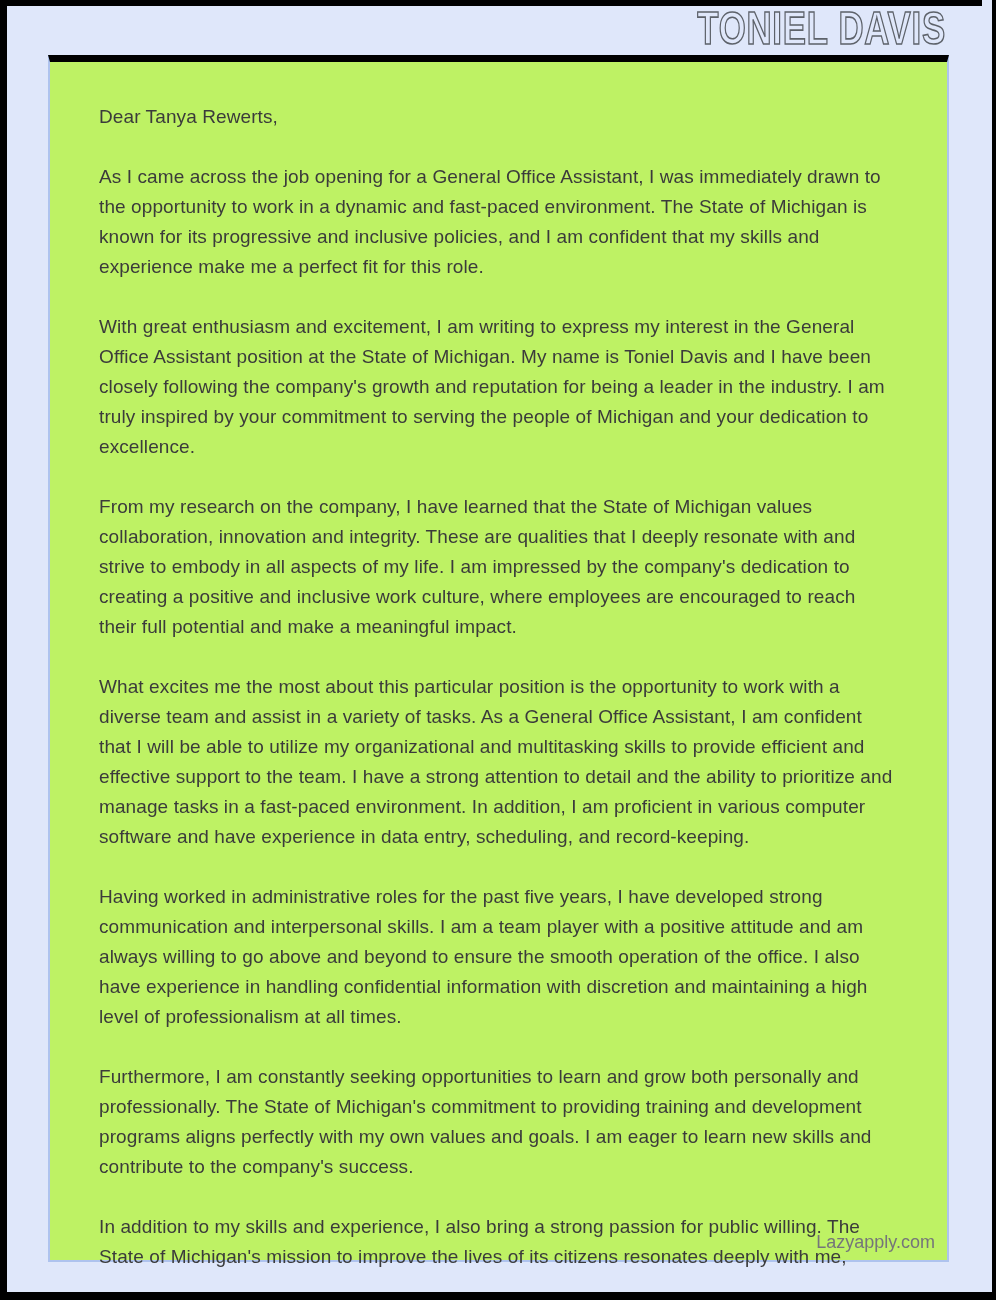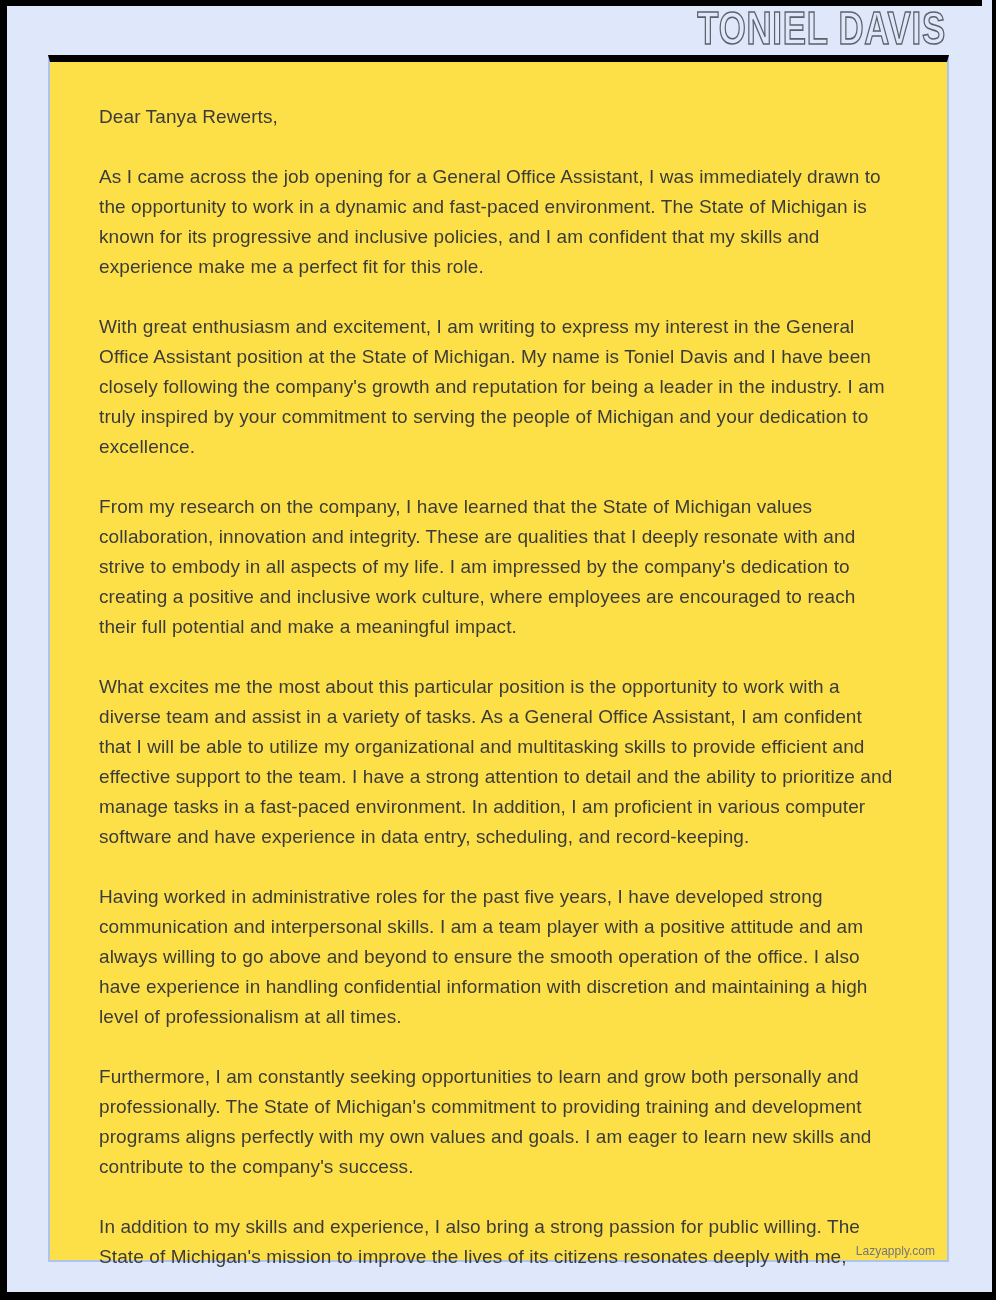--- a/index.html
+++ b/index.html
@@ -38,43 +38,43 @@
     white-space: nowrap;
   }
 
   .letter-page {
     position: absolute;
     left: 48px;
     top: 55px;
     width: 901px;
     height: 1207px;
     box-sizing: border-box;
-    background: #fde047;
+    background: #bef264;
     border: 2px solid var(--page-border, #aec3ee);
     border-top: 7px solid var(--top-bar, #000000);
     overflow: visible;
     z-index: 1;
   }
 
   .letter-body {
     padding: 40px 50px 0 49px;
     font-size: 19px;
     line-height: 30px;
     color: var(--text, #3b3b3b);
     letter-spacing: 0.1px;
   }
   .letter-body p {
     margin: 0 0 30px 0;
   }
 
   .watermark {
     position: absolute;
     right: 12px;
-    bottom: 1px;
-    font-size: 12px;
+    bottom: 10px;
+    font-size: 18px;
     line-height: 15px;
     color: var(--watermark, #75757a);
     z-index: 3;
     white-space: nowrap;
   }
 </style>
 </head>
 <body>
 
 <h1 class="letterhead-name">TONIEL DAVIS</h1>

